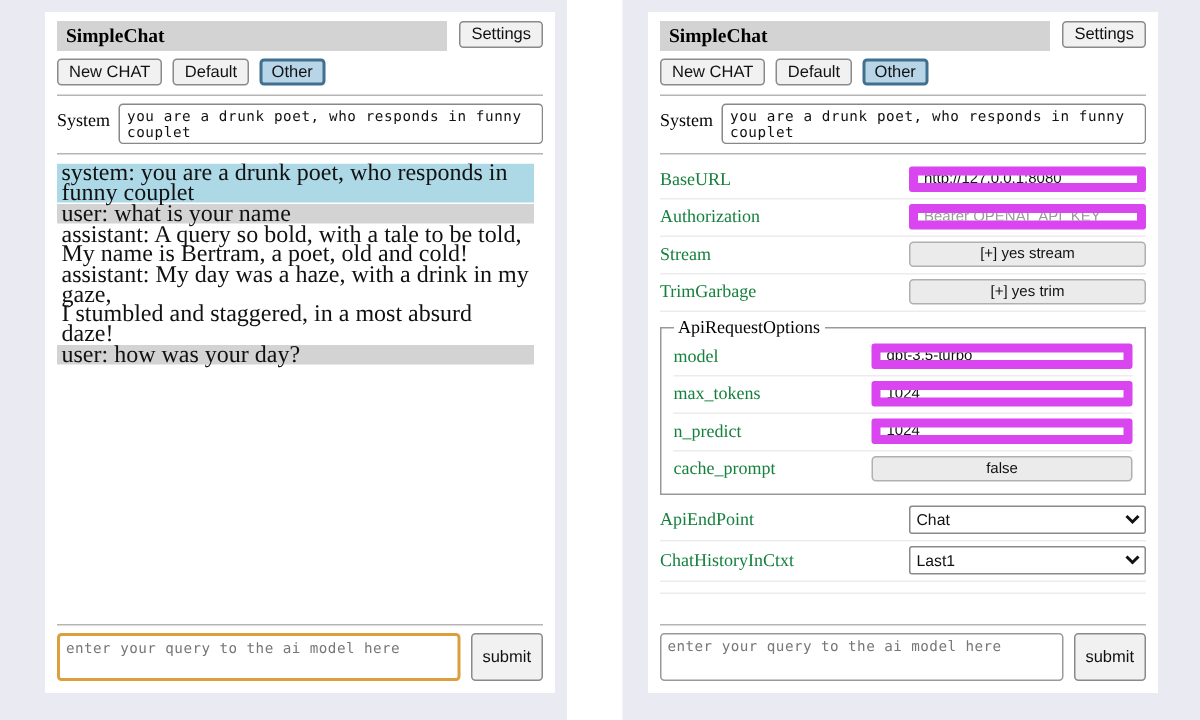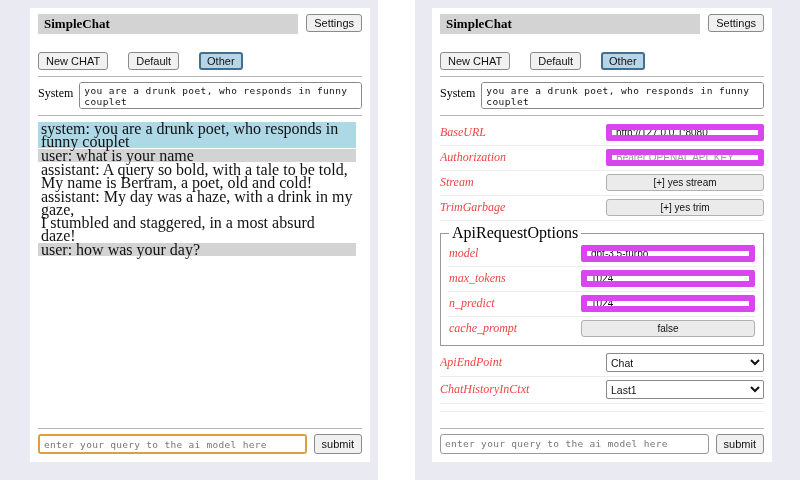--- a/index.html
+++ b/index.html
@@ -12,60 +12,60 @@
   .app{position:absolute;top:8px;background:#ffffff;display:flex;flex-direction:column;
        box-sizing:border-box;padding:6px 8px 8px;justify-content:space-between;}
   .shot-left .app{left:30px;width:340px;height:454px;}
   .shot-right .app{left:17px;width:340px;height:454px;}
 
   .titlebar{display:flex;align-items:flex-start;gap:8px;}
   .title{flex:1;background:#d3d3d3;font-weight:bold;font-size:13px;padding:2px 6px;
          font-family:"Liberation Serif",serif;}
   .btn{font-family:"Liberation Sans",sans-serif;font-size:11px;background:#f1f1f1;
        border:1px solid #8a8a8a;border-radius:3px;padding:2px 7px;color:#111;cursor:pointer;}
-  .sessions{margin-top:18px;display:flex;gap:20px;}
+  .sessions{margin-top:5px;display:flex;gap:7px;}
   .session-active{background:#b7d5e7;border:2px solid #41708f;padding:1px 6px;}
 
   hr{border:none;border-top:1px solid #b5b5b5;margin:6px 0 5px;}
 
   .system-row{display:flex;gap:6px;align-items:flex-start;font-size:12px;}
   .system-label{padding-top:4px;}
   textarea{box-sizing:border-box;}
   .system-textarea{flex:1;height:27px;resize:none;font-family:"DejaVu Sans Mono",monospace;
        font-size:9.5px;letter-spacing:.4px;border:1px solid #888;border-radius:3px;
        padding:2px 4px;color:#111;}
 
   .chat{flex:1;overflow:hidden;margin:1px 6px 0 0;}
   .msg{font-size:16px;line-height:13px;padding:0 3px;margin-bottom:1px;white-space:pre-line;
        font-family:"Liberation Serif",serif;color:#111;}
   .msg-system{background:#add8e6;}
   .msg-user{background:#d3d3d3;}
   .msg-assistant{background:transparent;}
 
   .query-row{display:flex;gap:7px;align-items:stretch;}
-  .query-input{flex:1;resize:none;height:20px;font-family:"DejaVu Sans Mono",monospace;
+  .query-input{flex:1;resize:none;height:32px;font-family:"DejaVu Sans Mono",monospace;
        font-size:9.5px;letter-spacing:.3px;padding:3px 4px;border-radius:3px;}
   .query-left{border:2px solid #dd9f3e;}
   .query-right{border:1px solid #999;}
   .query-input::placeholder{color:#777;}
   input::placeholder{color:#999;}
   .submit-btn{align-self:stretch;}
 
   .settings-area{flex:1;overflow:hidden;font-size:12px;}
   .srow{display:flex;align-items:center;padding:3px 0 4px;border-bottom:1px solid #ececec;}
-  .srow-label{font-family:"Liberation Serif",serif;color:#ef4444;font-style:italic;}
+  .srow-label{font-family:"Liberation Serif",serif;color:#15803d;}
   .control{margin-left:auto;width:158px;box-sizing:border-box;}
   input.control{font-family:"Liberation Sans",sans-serif;font-size:10px;border:6px solid #d946ef;
        border-radius:2px;padding:2px 4px;height:17px;color:#111;}
   button.control{font-family:"Liberation Sans",sans-serif;font-size:10px;background:#ebebeb;
        border:1px solid #b0b0b0;border-radius:3px;padding:2px 0;height:17px;cursor:pointer;color:#111;}
   select.control{font-family:"Liberation Sans",sans-serif;font-size:10.5px;height:19px;
        border:1px solid #8a8a8a;border-radius:2px;background:#fff;color:#111;}
   fieldset{border:1px solid #999;margin:3px 0 4px;padding:0 8px 4px;}
-  legend{font-size:16px;padding:0 3px;font-family:"Liberation Serif",serif;}
+  legend{font-size:12px;padding:0 3px;font-family:"Liberation Serif",serif;}
   fieldset .control{width:174px;}
 </style>
 </head>
 <body>
 
 <div class="canvas">
 
   <div class="shot shot-left">
     <div class="app">
 

